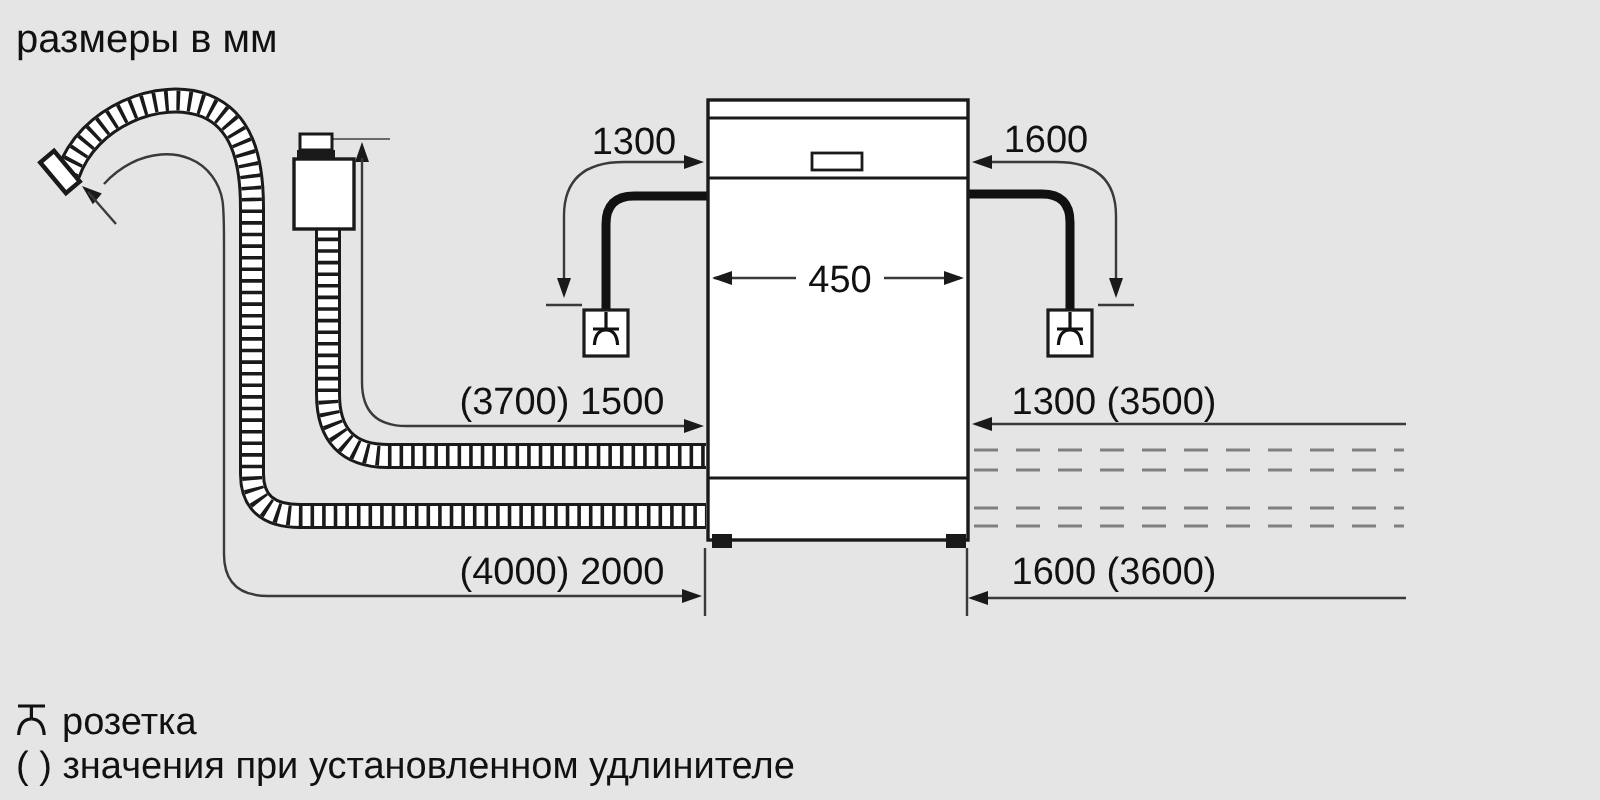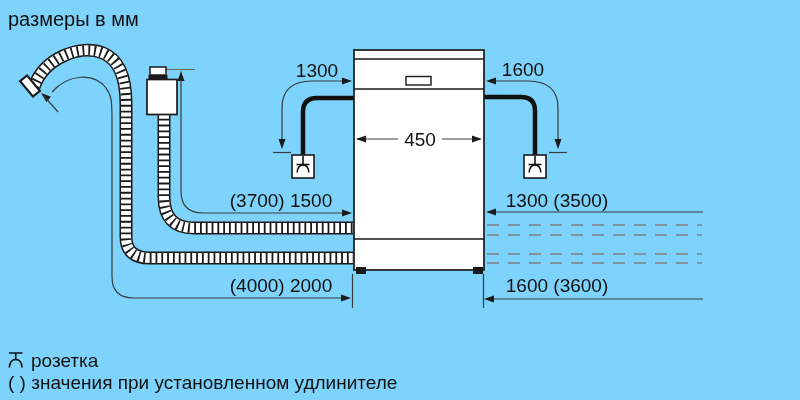--- a/index.html
+++ b/index.html
@@ -1,17 +1,17 @@
 <!DOCTYPE html>
 <html><head>
 <meta charset="utf-8">
 <style>
   html,body{margin:0;padding:0;background:#fff;}
   .stage{
-    position:relative;width:800px;height:400px;background:#7dd3fc;
+    position:relative;width:800px;height:400px;background:#e5e5e5;
     font-family:"Liberation Sans", sans-serif;overflow:hidden;
   }
   svg{display:block;}
   
   .outline{stroke:#1a1a1a;stroke-width:1.7;fill:#ffffff;}
   .innerline{stroke:#1a1a1a;stroke-width:1.4;fill:none;}
   .hose-outline{stroke:#1a1a1a;stroke-width:13;fill:none;stroke-linecap:butt;}
   .hose-fill{stroke:#ffffff;stroke-width:10;fill:none;}
   .hose-rungs{stroke:#1a1a1a;stroke-width:10;fill:none;stroke-dasharray:1.8 4;}
   .cord{stroke:#111111;stroke-width:4.5;fill:none;}

